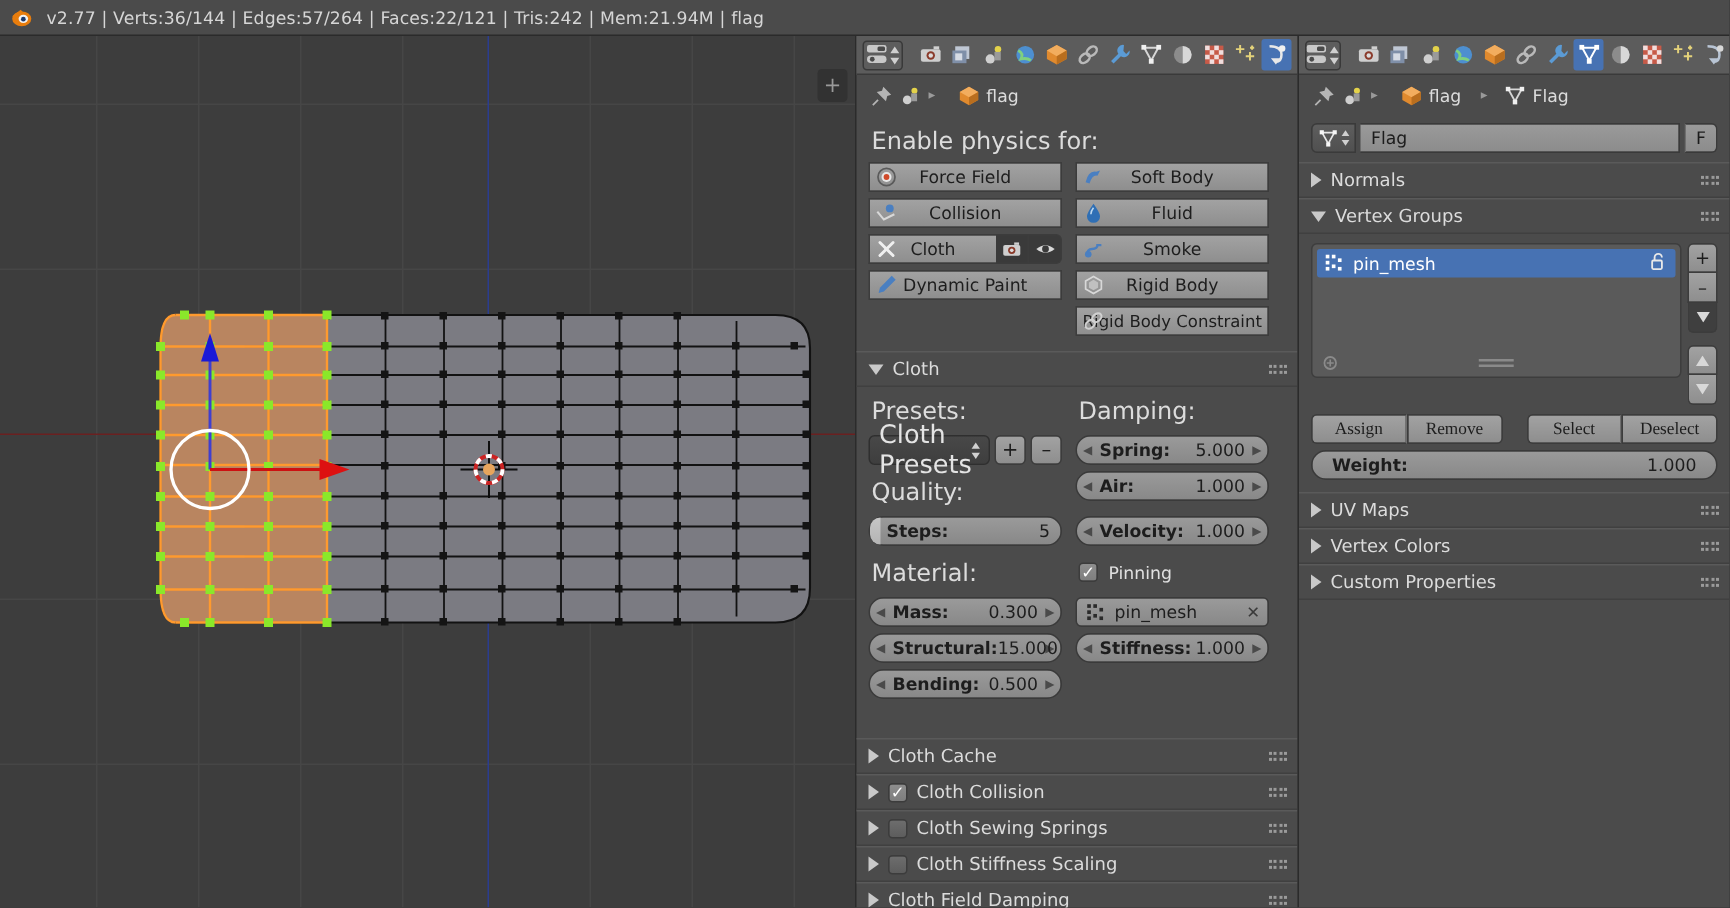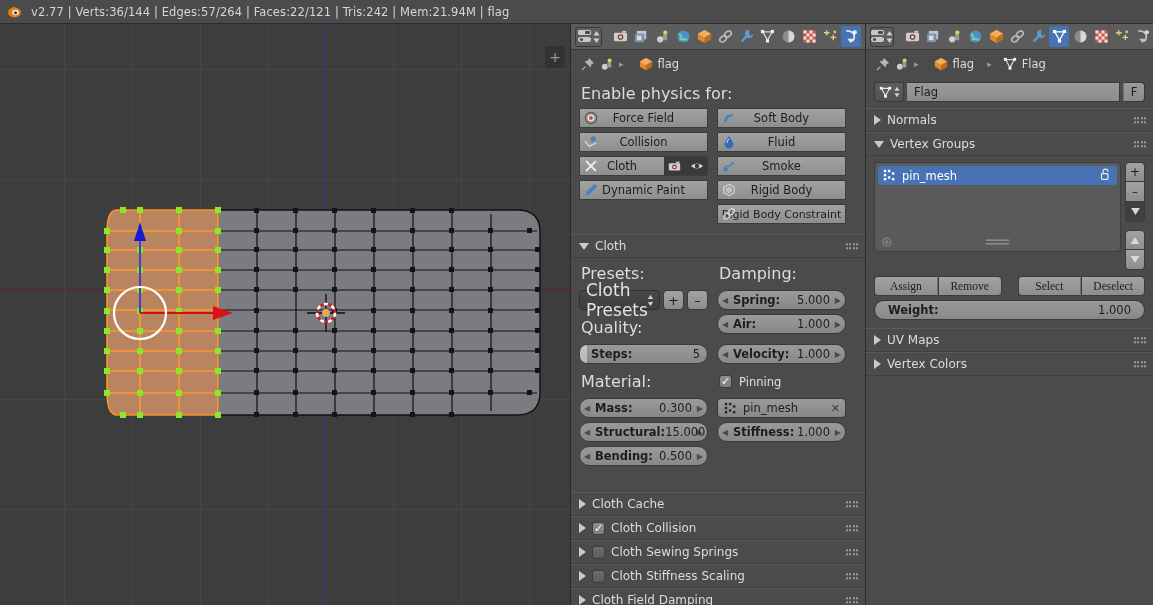--- a/index.html
+++ b/index.html
@@ -1203,16 +1203,30 @@
             <i></i>
             <i></i>
             <i></i>
             <i></i>
             <i></i>
             <i></i>
             <i></i>
             <i></i>
           </span>
       </div>
+      <div class="phead">
+        <span class="tri tri-right"></span>
+        <span>Custom Properties</span>
+        <span class="grip">
+            <i></i>
+            <i></i>
+            <i></i>
+            <i></i>
+            <i></i>
+            <i></i>
+            <i></i>
+            <i></i>
+          </span>
+      </div>
     </div>
   </div>
 
 </div>
 
 </body></html>

